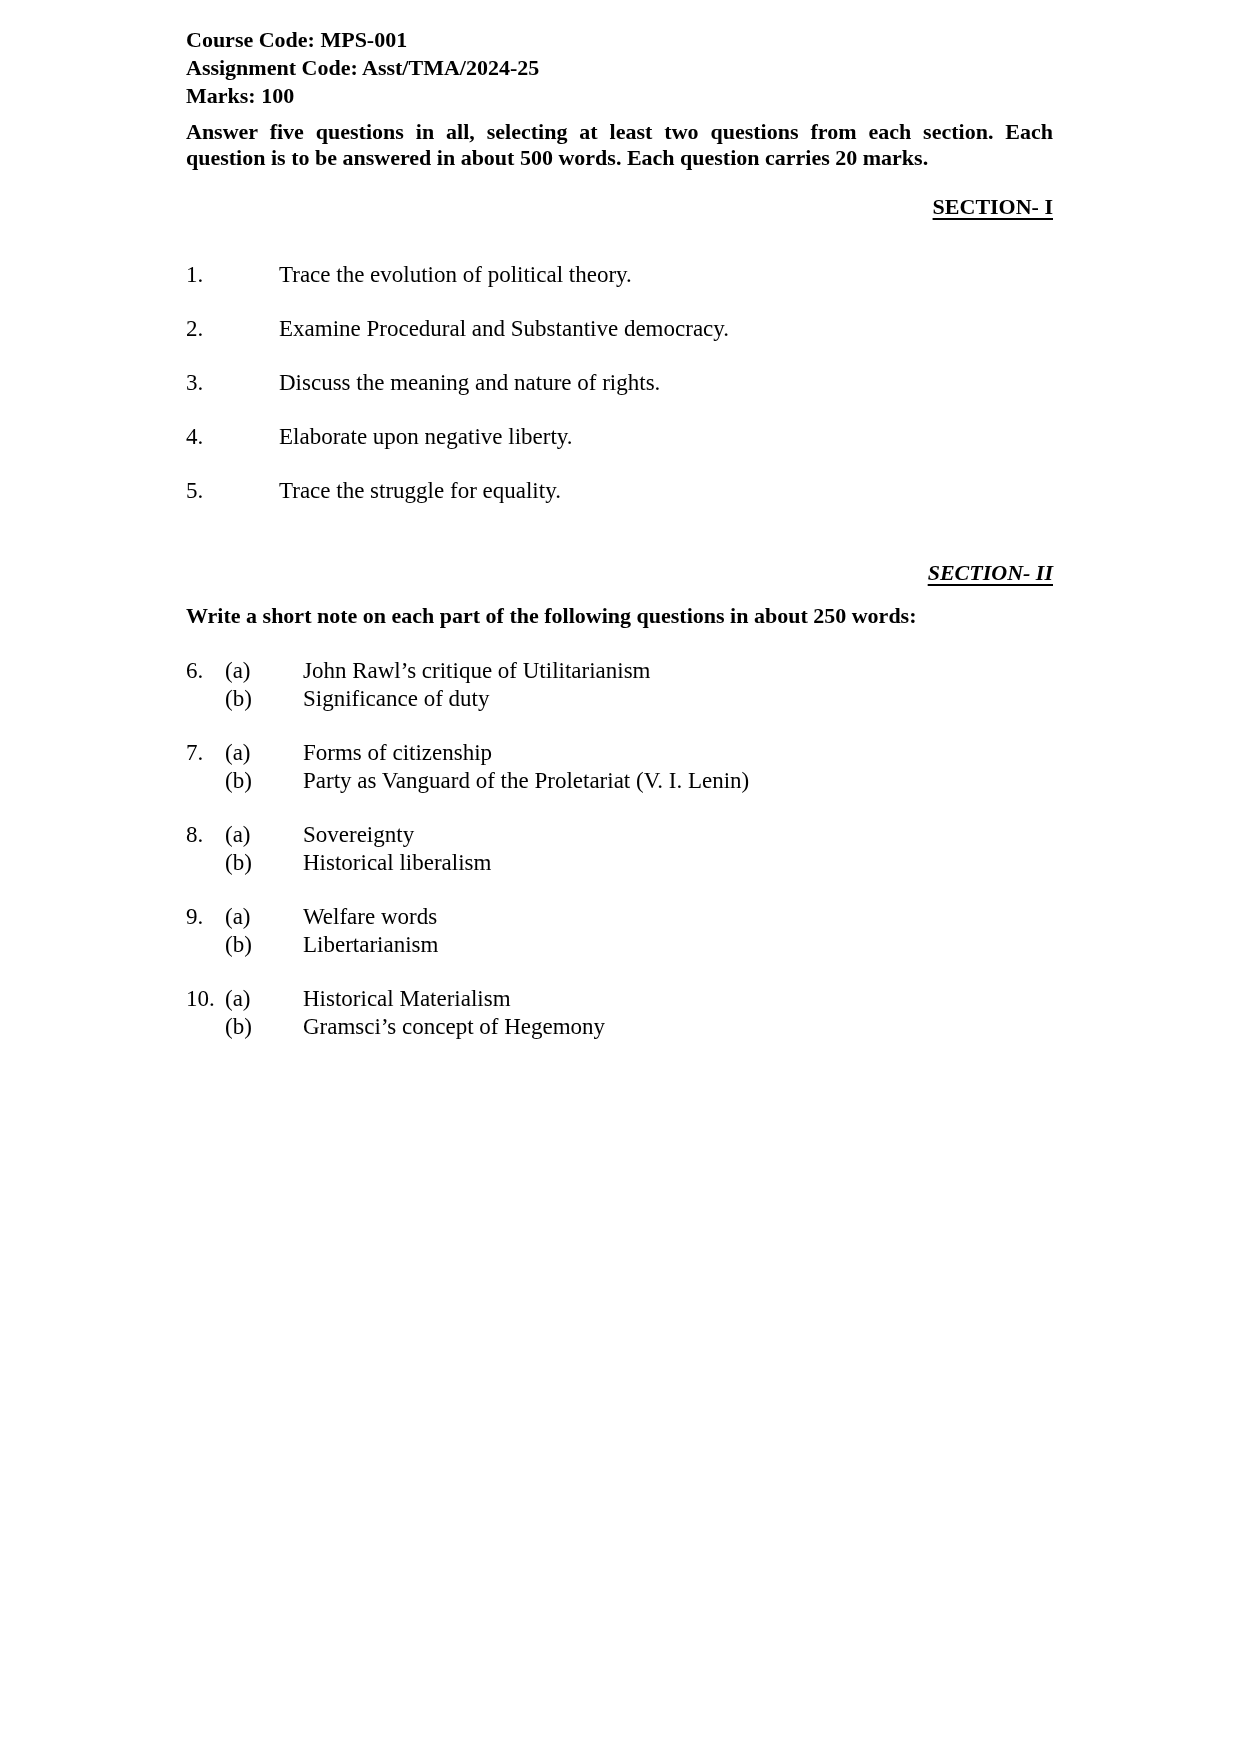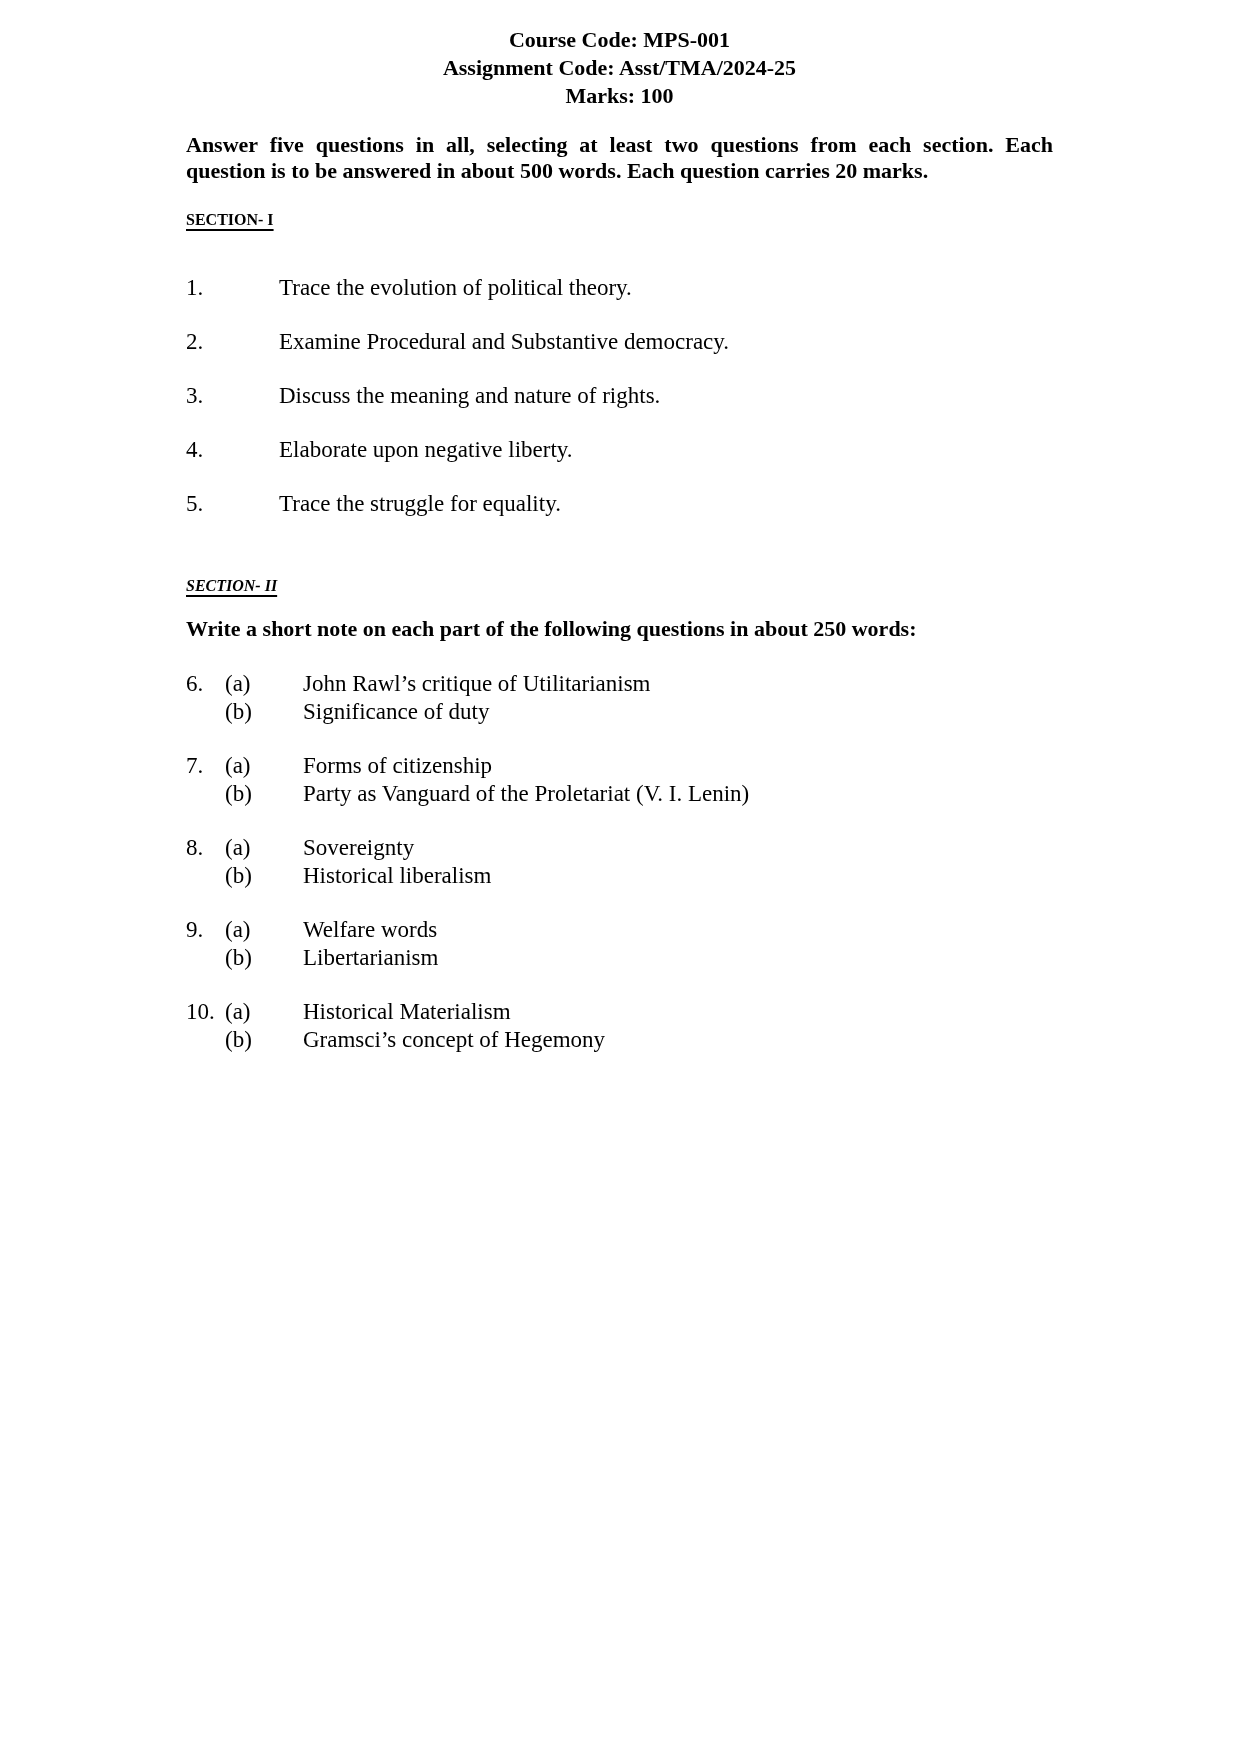--- a/index.html
+++ b/index.html
@@ -19,36 +19,36 @@
   }
   .doc-title {
     margin-top: 110px;
     text-align: center;
     font-weight: bold;
     font-size: 22px;
     line-height: 30px;
   }
   .meta-block {
     margin-top: 26px;
-    text-align: center;
+    text-align: left;
     font-weight: bold;
     font-size: 22px;
     line-height: 28px;
   }
   .instructions {
-    margin-top: 22px;
+    margin-top: 9px;
     text-align: justify;
     font-weight: bold;
     font-size: 22px;
     line-height: 26px;
   }
   .section-heading {
-    text-align: left;
-    font-weight: bold;
-    font-size: 16px;
+    text-align: right;
+    font-weight: bold;
+    font-size: 22px;
     line-height: 28px;
   }
   .section-heading.s1 { margin-top: 22px; }
   .section-heading.s2 { margin-top: 54px; font-style: italic; }
   .section-heading .underlined {
     text-decoration: underline;
     text-decoration-thickness: 2px;
     text-underline-offset: 4px;
   }
   .s1-list { margin-top: 40px; }

